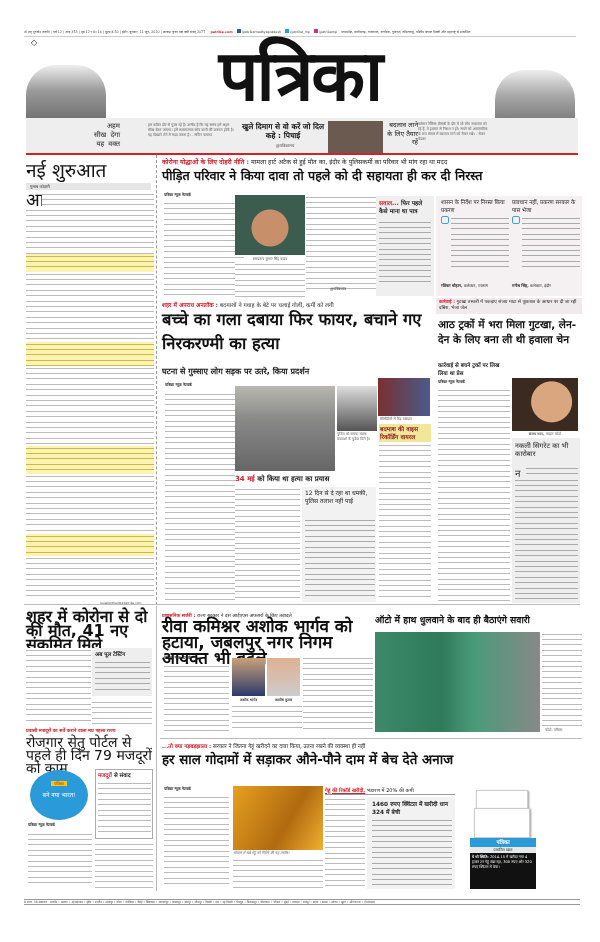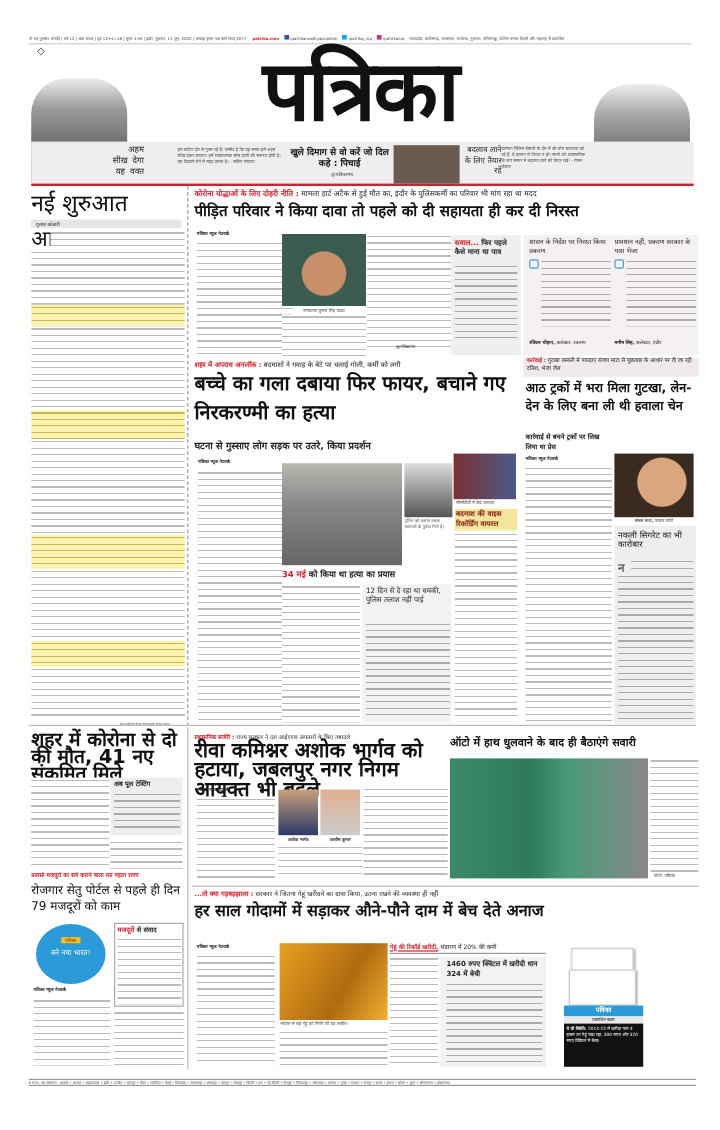--- a/index.html
+++ b/index.html
@@ -138,21 +138,21 @@
 <div class="abs" style="left:24px;top:604px;width:556px;height:1px;background:#bbb"></div>
 
 <div class="abs hed" style="left:26px;top:610px;width:130px;font-size:16px;line-height:14px">शहर में कोरोना से दो की मौत, 41 नए संक्रमित मिले</div>
 <div class="abs lines" style="left:26px;top:648px;width:65px;height:76px"></div>
 <div class="abs" style="left:92px;top:648px;width:60px;height:48px;background:#eee"></div>
 <div class="abs" style="left:95px;top:650px;width:56px;font-size:5.5px;line-height:8px;font-weight:bold">अब पूल टेस्टिंग</div>
 <div class="abs lines" style="left:95px;top:660px;width:55px;height:34px;background:repeating-linear-gradient(#eee 0 1.6px,#aaa 1.6px 2.6px,#eee 2.6px 5.4px)"></div>
 <div class="abs lines" style="left:92px;top:700px;width:60px;height:24px"></div>
 
 <div class="abs red" style="left:26px;top:727px;width:130px;font-size:4.8px;line-height:7px;font-weight:bold;white-space:nowrap;overflow:hidden">प्रवासी मजदूरों का सर्वे कराने वाला मप्र पहला राज्य</div>
-<div class="abs hed" style="left:26px;top:736px;width:130px;font-size:10px;line-height:13px;font-weight:normal">रोजगार सेतु पोर्टल से पहले ही दिन 79 मजदूरों को काम</div>
+<div class="abs hed" style="left:26px;top:736px;width:130px;font-size:14px;line-height:13px;font-weight:normal">रोजगार सेतु पोर्टल से पहले ही दिन 79 मजदूरों को काम</div>
 <div class="abs" style="left:30px;top:770px;width:58px;height:50px;background:#2a9ad8;border-radius:50%;color:#fff;text-align:center">
   <div style="display:inline-block;background:#f5c518;color:#a01818;font-size:4px;padding:0 3px;margin-top:2px">पत्रिका</div>
   <div style="font-size:6px;line-height:7px;margin:2px 8px 0">बने नया भारत!</div>
 </div>
 <div class="abs" style="left:95px;top:769px;width:58px;height:70px;border:1px solid #aaa"></div>
 <div class="abs" style="left:98px;top:771px;font-size:5.5px;font-weight:bold">
   <span class="red">मजदूरों</span>
   <span>से संवाद</span>
 </div>
 <div class="abs lines" style="left:98px;top:781px;width:53px;height:56px"></div>

